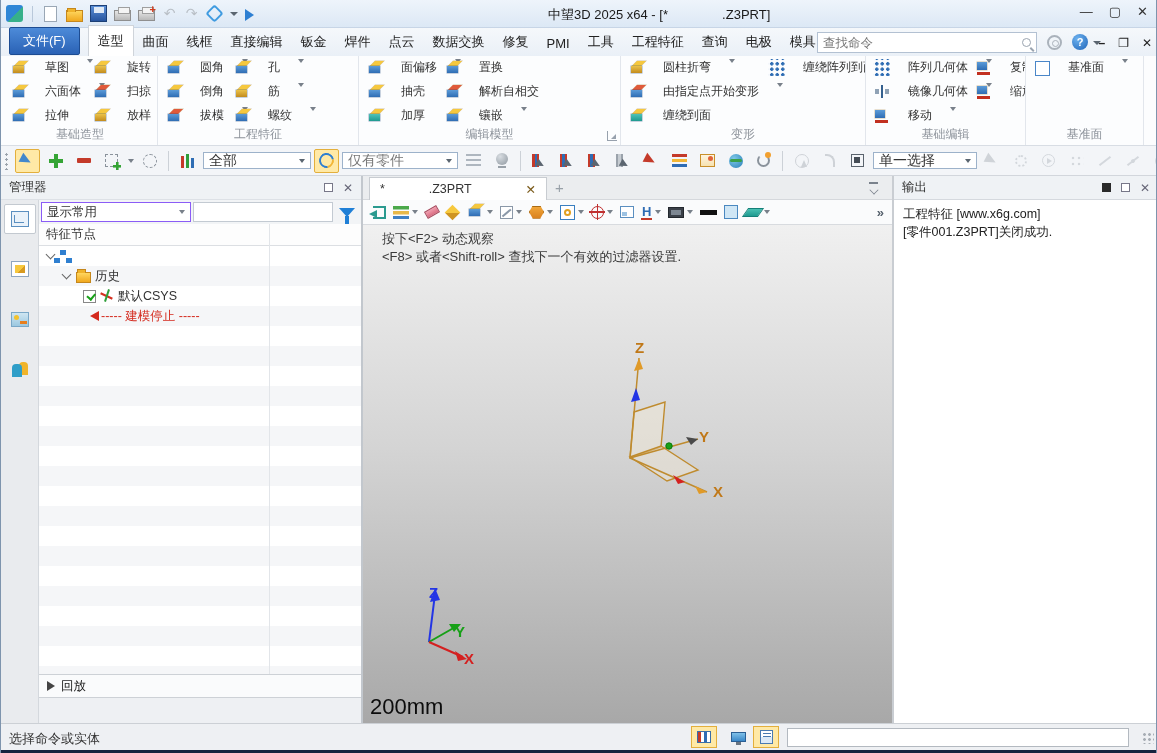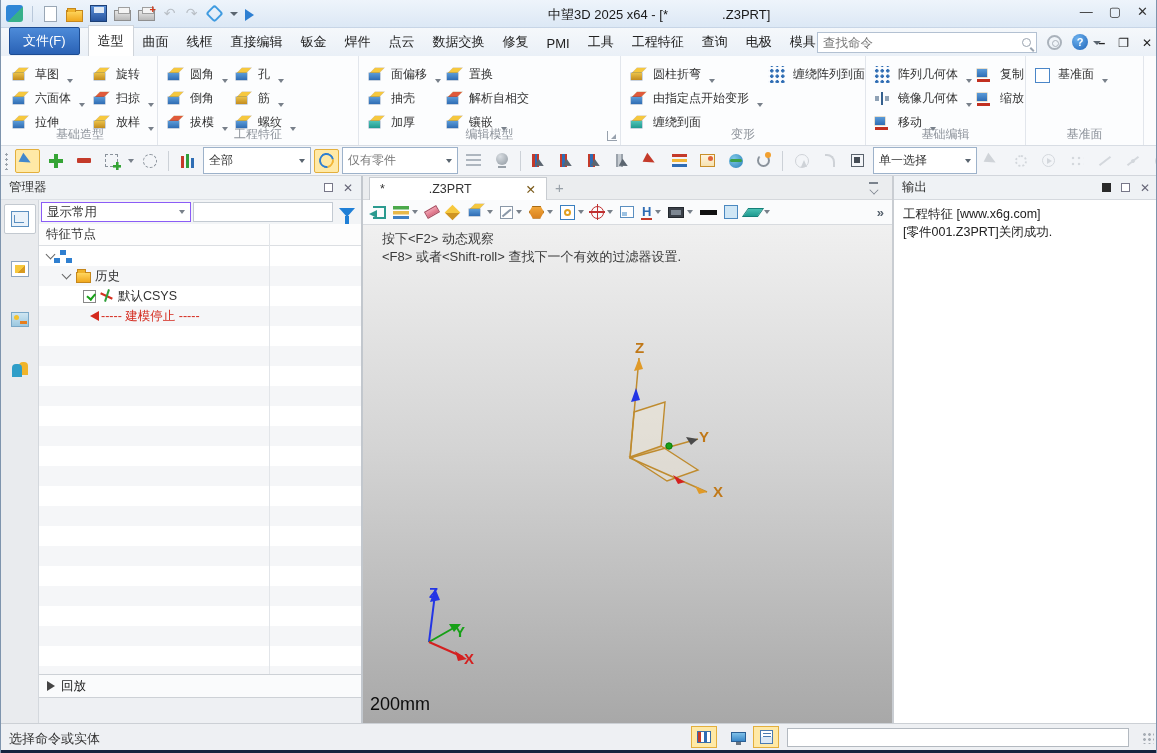--- a/index.html
+++ b/index.html
@@ -39,21 +39,21 @@
 .gear{position:absolute;left:1046px;top:7px;width:15px;height:15px;border:2px solid #aab2bb;border-radius:50%}
 .gear:before{content:"";position:absolute;left:3px;top:3px;width:5px;height:5px;border:1.5px solid #aab2bb;border-radius:50%}
 .help{position:absolute;left:1071px;top:6px;width:16px;height:16px;border-radius:50%;background:radial-gradient(circle at 35% 30%,#6db2ef,#1f64b8);color:#fff;font-weight:bold;font-size:11px;text-align:center;line-height:16px}
 .helpcaret{position:absolute;left:1092px;top:13px}
 .mdi{position:absolute;right:6px;top:8px;display:flex;gap:13px;font-size:12px;color:#222;font-weight:bold}
 
 .ribbon{left:0;top:56px;width:1157px;height:90px;background:#fcfdfe;border-bottom:1px solid #d8dde4}
 .rgroup{position:absolute;top:0;height:89px;border-right:1px solid #e2e6ec;overflow:hidden}
 .rcols{display:flex;padding:3px 2px 0 4px}
 .rcol{display:flex;flex-direction:column}
-.ritem{display:flex;align-items:flex-end;height:24px;padding:0 3px;gap:7px;white-space:nowrap;font-size:12px;color:#333;border-radius:2px}
+.ritem{display:flex;align-items:flex-start;height:24px;padding:0 3px;gap:17px;white-space:nowrap;font-size:12px;color:#333;border-radius:2px}
 .rlabel{position:absolute;bottom:2px;left:0;right:0;text-align:center;color:#8d939b;font-size:12px}
 .caret{width:0;height:0;border-left:3.5px solid transparent;border-right:3.5px solid transparent;border-top:4px solid #78808a;margin-left:1px;flex:0 0 auto}
 .cicon{width:18px;height:17px;position:relative;flex:0 0 18px}
 .cicon:before{content:"";position:absolute;left:4px;top:2px;width:9px;height:5px;background:#f6c83e;transform:skewX(-45deg);transform-origin:0 100%;box-shadow:0 0 0 .5px rgba(150,105,20,.4)}
 .cicon:after{content:"";position:absolute;left:3px;top:7px;width:11px;height:7px;background:linear-gradient(180deg,#5b9bd8,#2f6db4);box-shadow:0 0 0 .5px rgba(25,65,115,.45)}
 .cicon.gold:after{background:linear-gradient(180deg,#eac149,#c38c1e)}
 .cicon.teal:after{background:linear-gradient(180deg,#4fc3b8,#1f9a90)}
 .cicon.redtip:before{background:#e05a3a}
 .cicon.dots{width:16px}
 .cicon.dots:before,.cicon.dots:after{display:none}
@@ -66,21 +66,21 @@
 .cicon.plane:after{left:2px;top:2px;width:13px;height:13px;background:#fff;border:1px solid #4a86c8;box-shadow:none}
 .launcher{position:absolute;right:3px;bottom:4px;width:10px;height:10px;border-left:1px solid #97a1ad;border-bottom:1px solid #97a1ad}
 .launcher:after{content:"";position:absolute;right:1px;bottom:1px;width:0;height:0;border-left:5px solid transparent;border-bottom:5px solid #97a1ad}
 
 .seltb{left:0;top:146px;width:1157px;height:30px;background:#f3f5f8;border-bottom:1px solid #d2d6dc;display:flex;align-items:center;padding-left:3px;gap:3px}
 .tbtn{width:25px;height:24px;display:flex;align-items:center;justify-content:center;border-radius:2px;flex:0 0 auto}
 .tbtn.on{background:#ffe9a6;border:1px solid #e3af3c}
 .tsep{width:1px;height:20px;background:#ccd1d7;margin:0 3px;flex:0 0 auto}
 .dis{opacity:.35}
 .grip{width:5px;height:18px;background-image:radial-gradient(circle,#9aa2ab 1px,transparent 1.3px);background-size:5px 5px;flex:0 0 auto;margin-right:3px}
-.combo{height:27px;background:#fff;border:1px solid #9db2ca;display:flex;align-items:center;justify-content:space-between;padding:0 5px;font-size:12px;color:#333;gap:6px;flex:0 0 auto}
+.combo{height:17px;background:#fff;border:1px solid #9db2ca;display:flex;align-items:center;justify-content:space-between;padding:0 5px;font-size:14px;color:#333;gap:6px;flex:0 0 auto}
 .combo .caret{border-top-color:#5a6570}
 .tri-cur{width:0;height:0;border:5px solid transparent;border-left:11px solid #4288cc;transform:rotate(28deg)}
 .tri-cur.gray{border-left-color:#8d959d}
 .plus-g{width:14px;height:14px;background:linear-gradient(#35a435,#35a435) center/14px 4px no-repeat,linear-gradient(#35a435,#35a435) center/4px 14px no-repeat}
 .minus-r{width:14px;height:5px;background:#c43a2a;border-radius:1px}
 .pickbox{width:13px;height:13px;border:1.4px dashed #8a929b;position:relative}
 .pickbox:after{content:"";position:absolute;right:-4px;bottom:-4px;width:8px;height:8px;background:linear-gradient(#35a435,#35a435) center/8px 2.6px no-repeat,linear-gradient(#35a435,#35a435) center/2.6px 8px no-repeat}
 .lasso{width:14px;height:14px;border:1.4px dashed #8a929b;border-radius:50%}
 .fbars{width:14px;height:14px;background:linear-gradient(#c43a2a,#c43a2a) 0 2px/3px 12px no-repeat,linear-gradient(#2f9e3a,#2f9e3a) 5px 0/3px 14px no-repeat,linear-gradient(#2f6db4,#2f6db4) 10px 4px/3px 10px no-repeat}
 .syncp{width:15px;height:15px;border:2.4px solid #2f7fd0;border-right-color:#f2b636;border-radius:50%;transform:rotate(35deg)}
@@ -179,21 +179,21 @@
 .v-window{width:14px;height:12px;border:1.5px solid #5b8fc0;background:#fff;position:relative}
 .v-window:after{content:"";position:absolute;left:1px;bottom:1px;width:5px;height:4px;background:#9cc2e2}
 .v-dimh{color:#2f6db4;font-weight:bold;font-size:13px;border-bottom:2px solid #c43a2a;line-height:13px;padding:0 1px}
 .v-mon{width:16px;height:11px;background:#3a4048;border:1px solid #23282e;position:relative}
 .v-mon:before{content:"";position:absolute;left:2px;top:2px;width:10px;height:5px;background:#7d8792}
 .v-blackbar{width:17px;height:5px;background:#111}
 .v-bluesq{width:14px;height:14px;background:#cfe6f5;border:1.5px solid #4a88c0}
 .v-wedge{width:16px;height:9px;background:linear-gradient(#49c0b2,#1f9a90);transform:skewX(-35deg);border:1px solid #148078}
 .canvas{left:362px;top:225px;width:529px;height:498px;background:linear-gradient(180deg,#f0f0f0 0%,#d4d4d4 45%,#a8a8a8 100%);overflow:hidden}
 .hint{position:absolute;font-size:13px;color:#3a3a3a;white-space:nowrap}
-.scale-label{position:absolute;left:7px;top:469px;font-size:18px;color:#0c0c0c;font-family:"Liberation Sans","DejaVu Sans",sans-serif}
+.scale-label{position:absolute;left:7px;top:469px;font-size:22px;color:#0c0c0c;font-family:"Liberation Sans","DejaVu Sans",sans-serif}
 .axlab{position:absolute;font-size:15px;font-weight:bold}
 
 .vdiv{left:891px;top:176px;width:2px;height:547px;background:#c9cdd2}
 .outp{left:893px;top:176px;width:264px;height:547px;background:#fff}
 .out-h{position:absolute;left:0;top:0;width:100%;height:24px;background:#eff2f5;border-bottom:1px solid #d5d9de;display:flex;align-items:center;padding:0 8px}
 .pinsq{width:9px;height:9px;background:#2a2a2a}
 .out-body{position:absolute;left:0;top:24px;right:0;bottom:0;background:#fff;padding:5px 9px;font-size:12.5px;color:#222;line-height:18px}
 
 .statusbar{left:0;top:723px;width:1157px;height:27px;background:#eef0f3;border-top:1px solid #ccd0d5}
 .stmsg{position:absolute;left:8px;top:6px;font-size:13px;color:#333}

